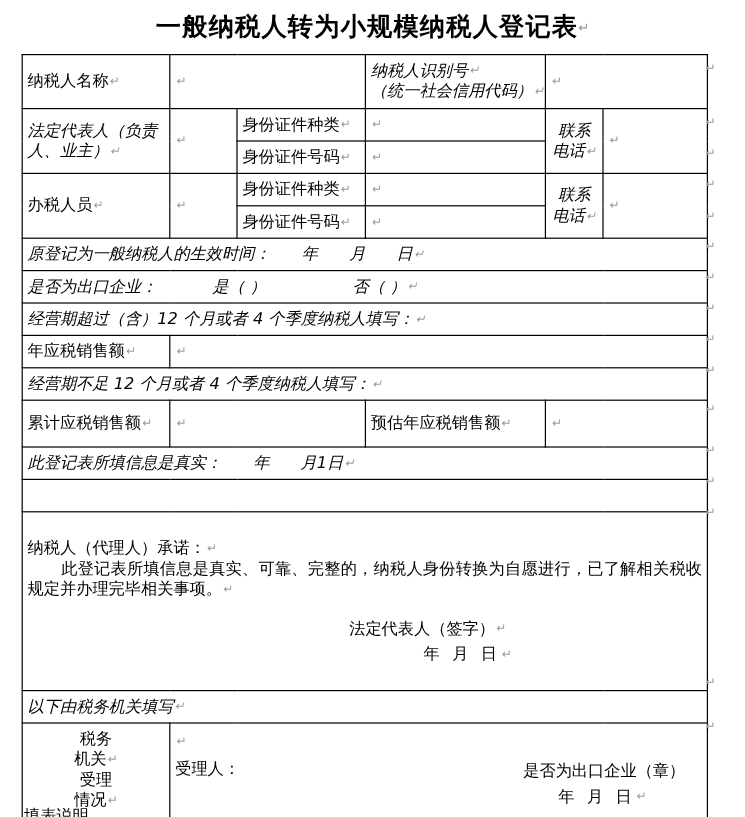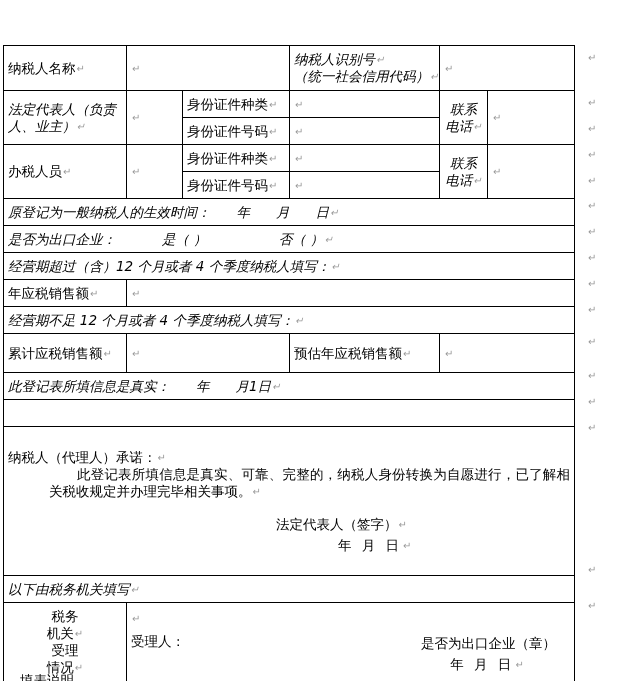--- a/index.html
+++ b/index.html
@@ -37,21 +37,21 @@
   .doc-title .pilcrow {
     font-weight: normal;
     font-size: 11px;
     color: #9a9a9a;
     letter-spacing: 0;
     vertical-align: 2px;
   }
 
   table.form {
     position: absolute;
-    left: 3px;
+    left: 18px;
     top: 45px;
     width: 571px;
     border-collapse: collapse;
     table-layout: fixed;
   }
   table.form td {
     border: 1px solid #000000;
     padding: 0 4px;
     font-size: 13.5px;
     line-height: 17px;
@@ -99,21 +99,20 @@
     height: 148px;
     vertical-align: top;
     padding: 10px 9px 6px 9px;
     line-height: 22px;
     border-radius: 22px;
   }
   .declare-cell .ln1 { }
   .declare-cell .body {
     text-indent: 28px;
     text-align: justify;
-    margin-left: 41px;
   }
   .declare-cell .sig {
     margin-top: 16px;
     padding-left: 268px;
   }
   .declare-cell .sigdate {
     margin-top: 4px;
     padding-left: 330px;
     letter-spacing: 3px;
   }
@@ -146,20 +145,21 @@
   }
 
   .sp-wide { display: inline-block; width: 26px; }
   .sp-xl   { display: inline-block; width: 46px; }
 </style>
 </head>
 <body>
 
 <div class="page">
 
+  <div class="doc-title"><span>一般纳税人转为小规模纳税人登记表</span><span class="pilcrow">↵</span></div>
 
   <table class="form">
     <colgroup>
       <col style="width:123px">
       <col style="width:56px">
       <col style="width:107px">
       <col style="width:150px">
       <col style="width:48px">
       <col style="width:87px">
     </colgroup>

